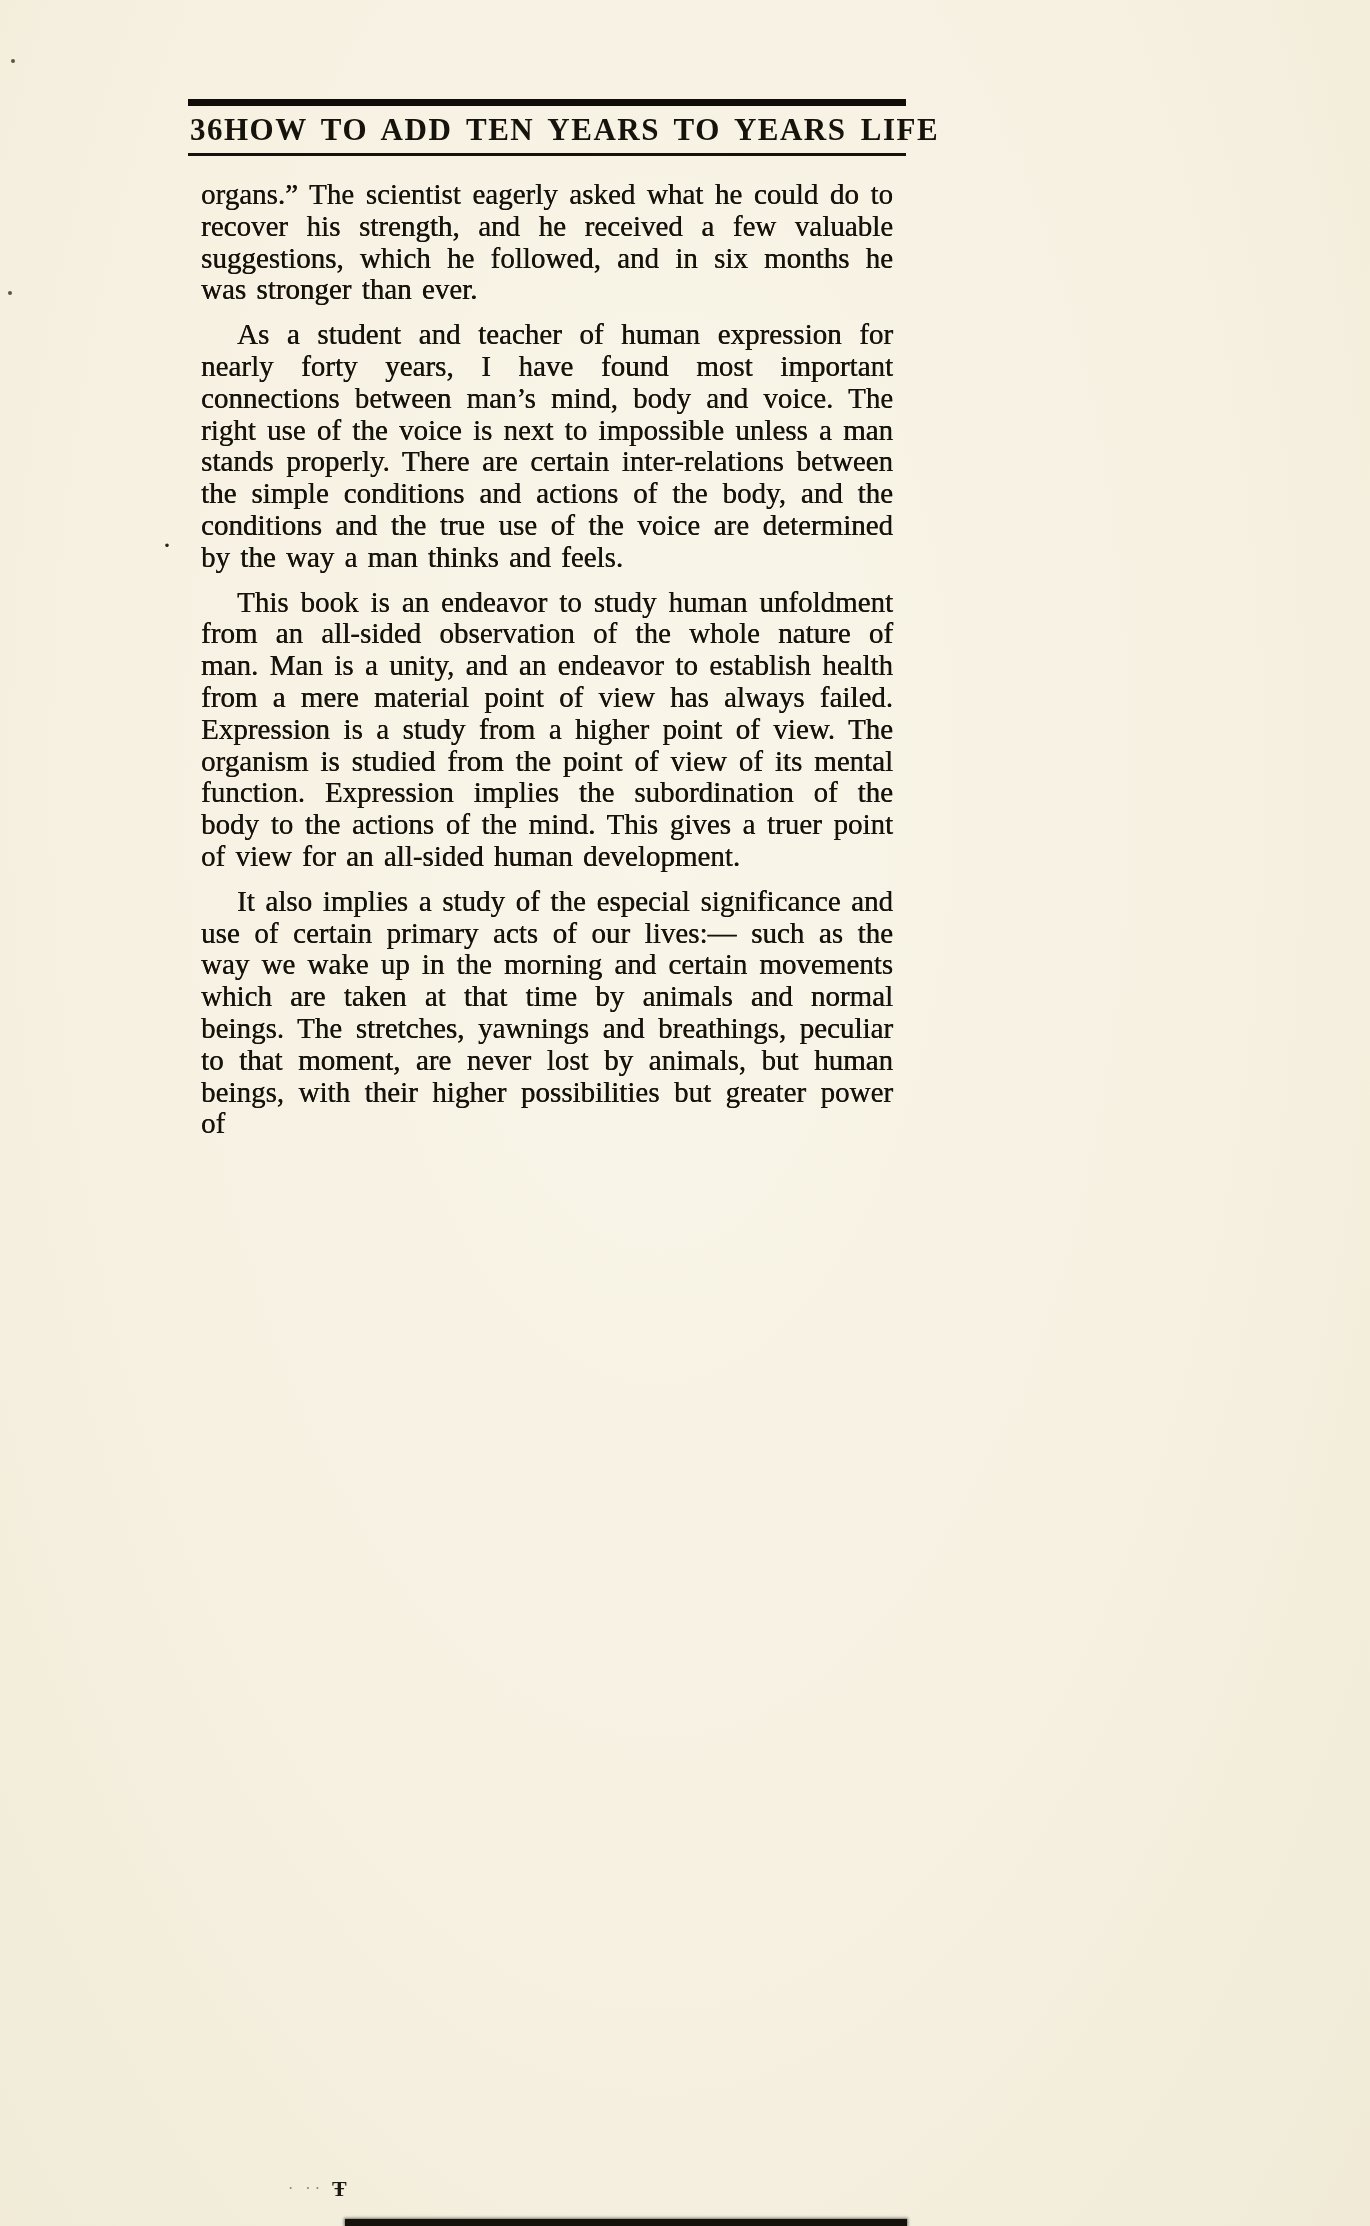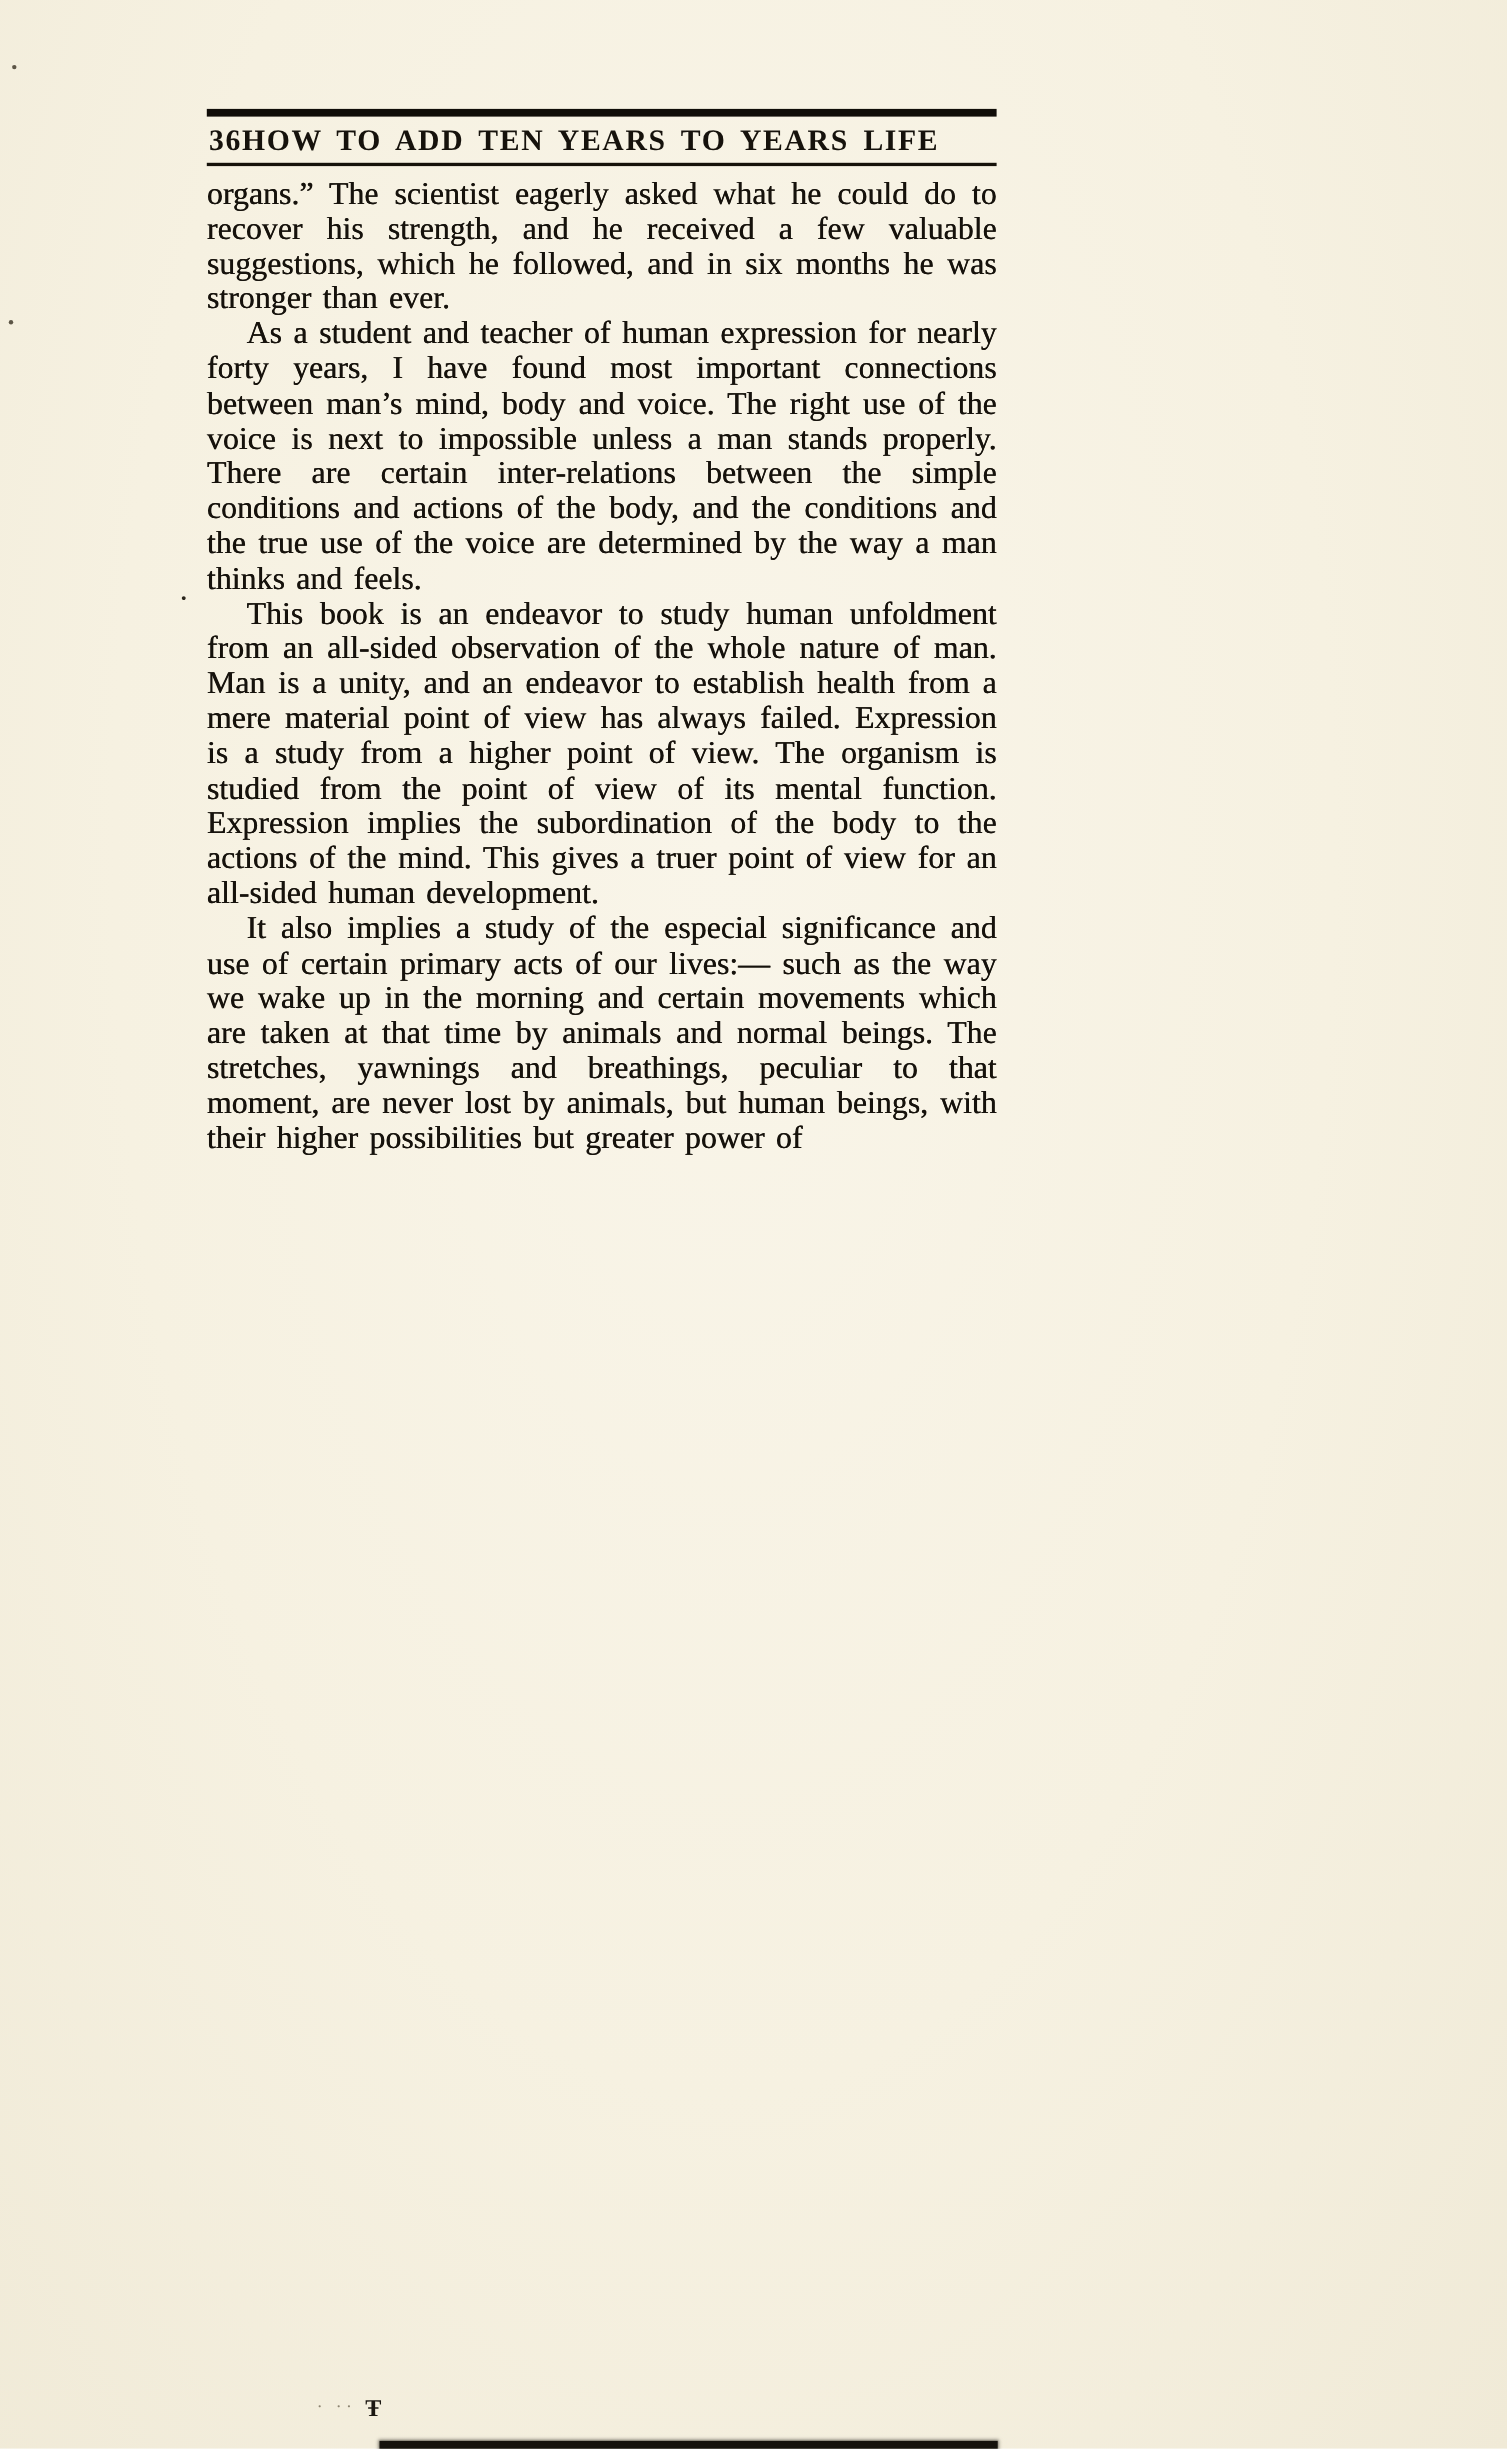--- a/index.html
+++ b/index.html
@@ -27,21 +27,21 @@
   }
   .rule-top {
     height: 7px;
     background: #100d08;
   }
   .page-header {
     display: flex;
     align-items: baseline;
     padding: 6px 2px 5px 2px;
     font-weight: bold;
-    font-size: 27px;
+    font-size: 31px;
     letter-spacing: 1.5px;
     word-spacing: 5px;
     white-space: nowrap;
   }
   .pagenum {
     flex: 0 0 auto;
   }
   .running-title {
     flex: 1 1 auto;
     text-align: center;
@@ -53,21 +53,21 @@
   }
   .body-text {
     padding-top: 10px;
     font-size: 29px;
     line-height: 31.8px;
     text-align: justify;
     word-spacing: 3px;
     text-shadow: 0.35px 0 0 currentColor;
   }
   .body-text p {
-    margin: 0;
+    margin: 13px;
     text-indent: 36px;
   }
   .body-text p.noindent {
     text-indent: 0;
   }
   .margin-dot {
     position: absolute;
     left: 162px;
     top: 528px;
     font-size: 30px;

